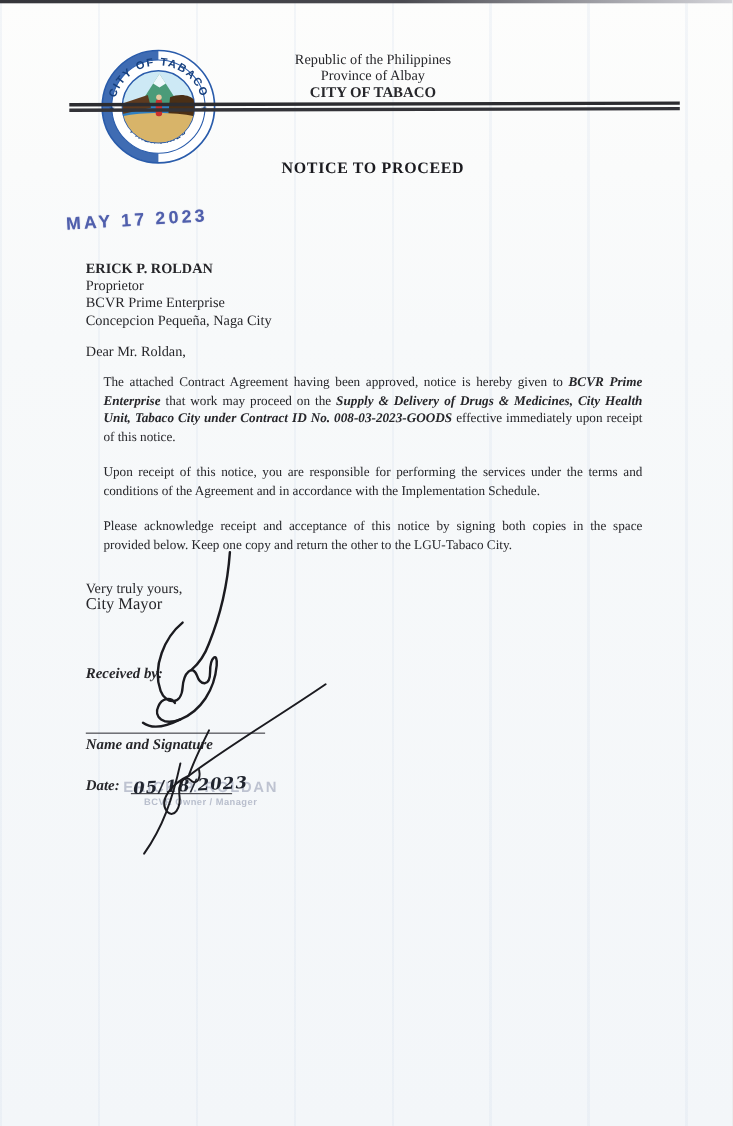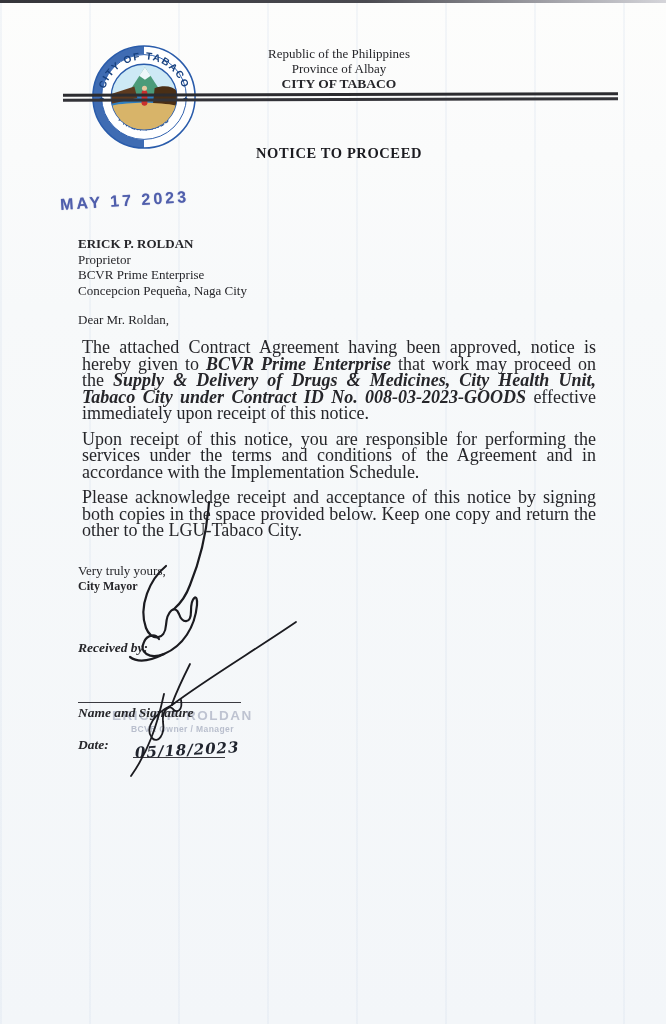--- a/index.html
+++ b/index.html
@@ -22,35 +22,35 @@
   .rules{margin-left:-15px;margin-right:-18px;margin-top:2px;height:2px;
     border-top:3px solid #2c2c30;border-bottom:3px solid #333338;transform:rotate(-0.15deg);}
   .doc-title{margin-top:44px;text-align:center;font-weight:bold;font-size:14.5px;letter-spacing:0.6px;color:#1b1b20;}
   .seal-wrap{position:absolute;left:90px;top:44px;width:108px;height:106px;}
   .date-stamp{position:absolute;left:60px;top:192px;transform:rotate(-3.5deg);
     font-family:"Liberation Sans",sans-serif;font-weight:bold;font-size:16px;letter-spacing:3px;
     color:#4252a6;opacity:0.92;text-shadow:0 0 1px rgba(66,82,166,0.55);}
   .recipient{margin-top:74px;font-size:13px;line-height:15.5px;}
   .recipient .name{font-weight:bold;}
   .salutation{margin-top:14px;font-size:13px;line-height:16px;}
-  p.body-par{margin:4px;margin-top:9px;font-size:18px;line-height:16.5px;text-align:justify;}
+  p.body-par{margin:16px;margin-top:9px;font-size:12px;line-height:16.5px;text-align:justify;}
   p.first-par{margin-top:11px;}
   .bi{font-weight:bold;font-style:italic;}
   .closing{margin-top:24px;font-size:13px;}
   .sig-name{margin-top:40px;font-weight:bold;font-size:13.5px;line-height:16px;color:#1d1d22;}
-  .sig-title{font-size:12px;line-height:15px;font-weight:bold;}
+  .sig-title{font-size:15px;line-height:15px;}
   .received-label{margin-top:46px;font-weight:bold;font-style:italic;font-size:13.5px;}
   .stamp-gray{position:absolute;left:112px;top:708px;text-align:center;
     font-family:"Liberation Sans",sans-serif;color:#bcc1cf;opacity:0.95;}
   .stamp-gray .l1{font-weight:bold;font-size:13.5px;letter-spacing:1.5px;}
   .stamp-gray .l2{font-weight:bold;font-size:8.5px;letter-spacing:0.4px;margin-top:1px;color:#b6bccb;}
   .name-sig-block{margin-top:46px;width:163px;}
   .name-sig-line{border-top:1.6px solid #3a3a40;width:163px;}
   .name-sig-label{font-weight:bold;font-style:italic;font-size:13.5px;margin-top:2px;white-space:nowrap;}
-  .date-row{margin-top:12px;font-weight:bold;font-style:italic;font-size:13.5px;display:flex;align-items:center;gap:14px;}
+  .date-row{margin-top:12px;font-weight:bold;font-style:italic;font-size:13.5px;display:flex;align-items:flex-end;}
   .date-underline{display:inline-block;margin-left:10px;width:92px;border-bottom:1.6px solid #3a3a40;position:relative;height:24px;}
   .date-hand{position:absolute;left:2px;bottom:-2px;transform:rotate(-3deg);
     font-family:"DejaVu Serif",serif;font-style:italic;font-weight:bold;font-size:15px;color:#20242e;white-space:nowrap;letter-spacing:1px;}
   .sig-overlay{position:absolute;left:0;top:0;width:666px;height:1024px;pointer-events:none;}
 </style>
 </head>
 <body>
 
 <div class="page">
   <div class="scan-edge-top"></div>

